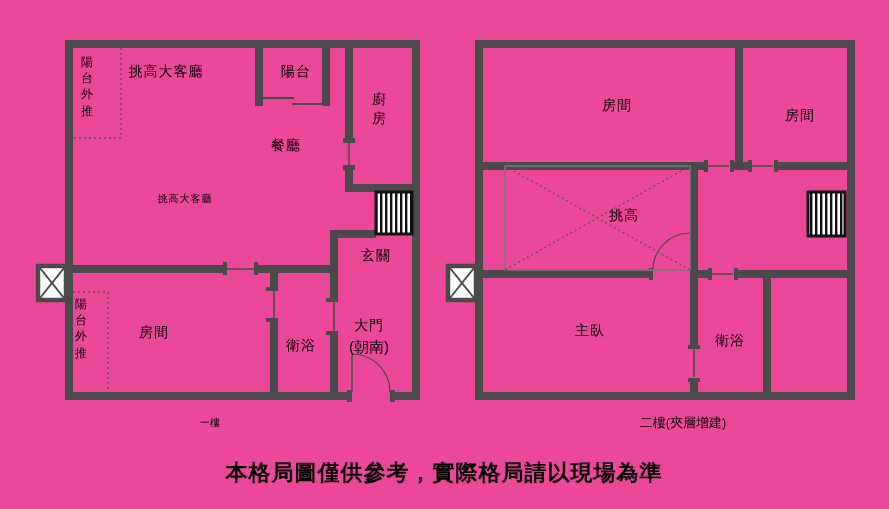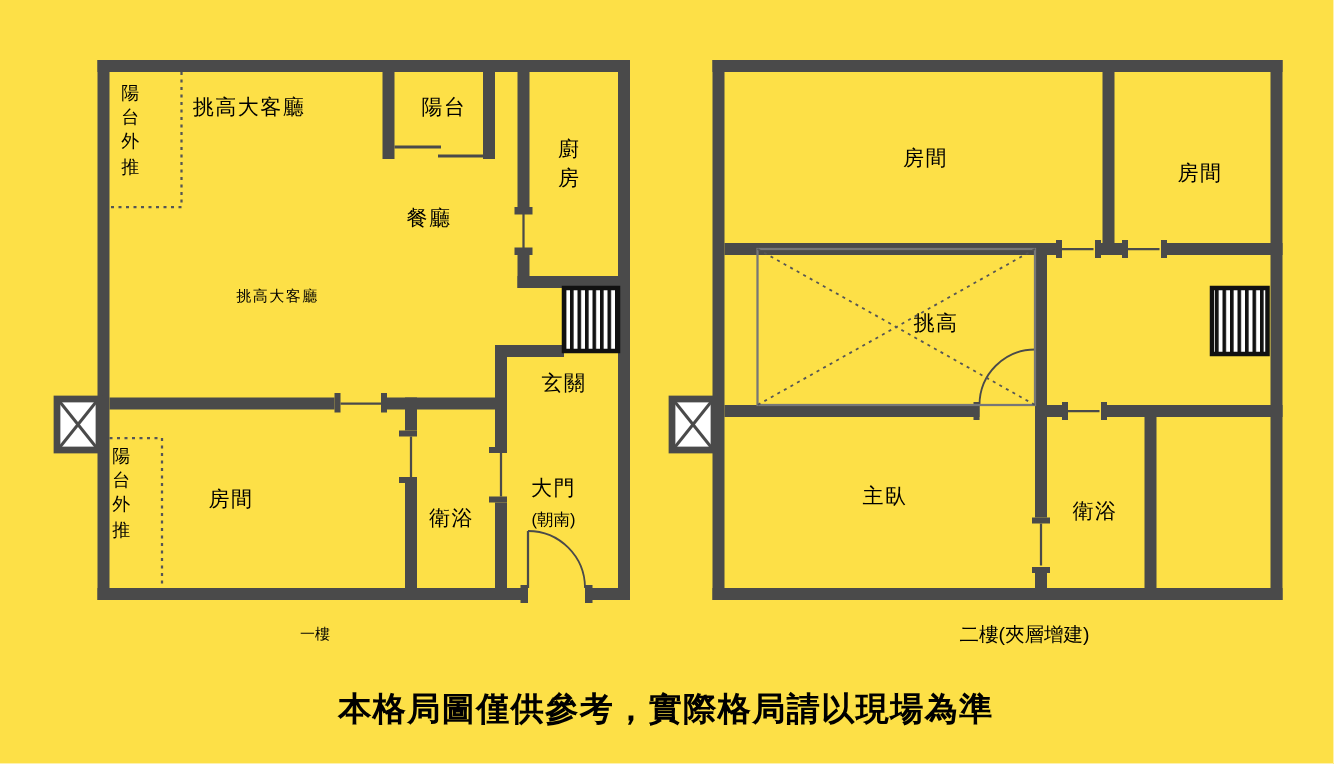--- a/index.html
+++ b/index.html
@@ -1,23 +1,23 @@
 <!DOCTYPE html>
 <html><head>
 <meta charset="utf-8">
 <style>
   html,body{margin:0;padding:0;background:#fff}
-  .canvas{position:relative;width:889px;height:509px;background:#fde047;overflow:hidden;
+  .canvas{position:relative;width:889px;height:509px;background:#ec4899;overflow:hidden;
           font-family:"Liberation Sans","DejaVu Sans",sans-serif;color:#000}
   .canvas svg{position:absolute;left:0;top:0}
   .lbl{position:absolute;transform:translate(-50%,-50%);white-space:nowrap;
        font-size:14px;letter-spacing:1px;line-height:1.1}
   .lbl.v{transform:none;white-space:normal;width:1.15em;word-break:break-all;
          line-height:1.35;font-size:12px;letter-spacing:0;text-align:center}
-  .lbl.small{font-size:11px;letter-spacing:0}
+  .lbl.small{font-size:15px;letter-spacing:0}
   .lbl.big{font-size:10px}
   .floor-title{position:absolute;transform:translate(-50%,-50%);white-space:nowrap;font-size:10px}
   .floor-title.f2{font-size:13px}
   .disclaimer{position:absolute;left:444px;top:473px;transform:translate(-50%,-50%);
               font-size:22px;font-weight:bold;white-space:nowrap;letter-spacing:1px}
 </style>
 </head>
 <body>
 
 <div class="canvas">

